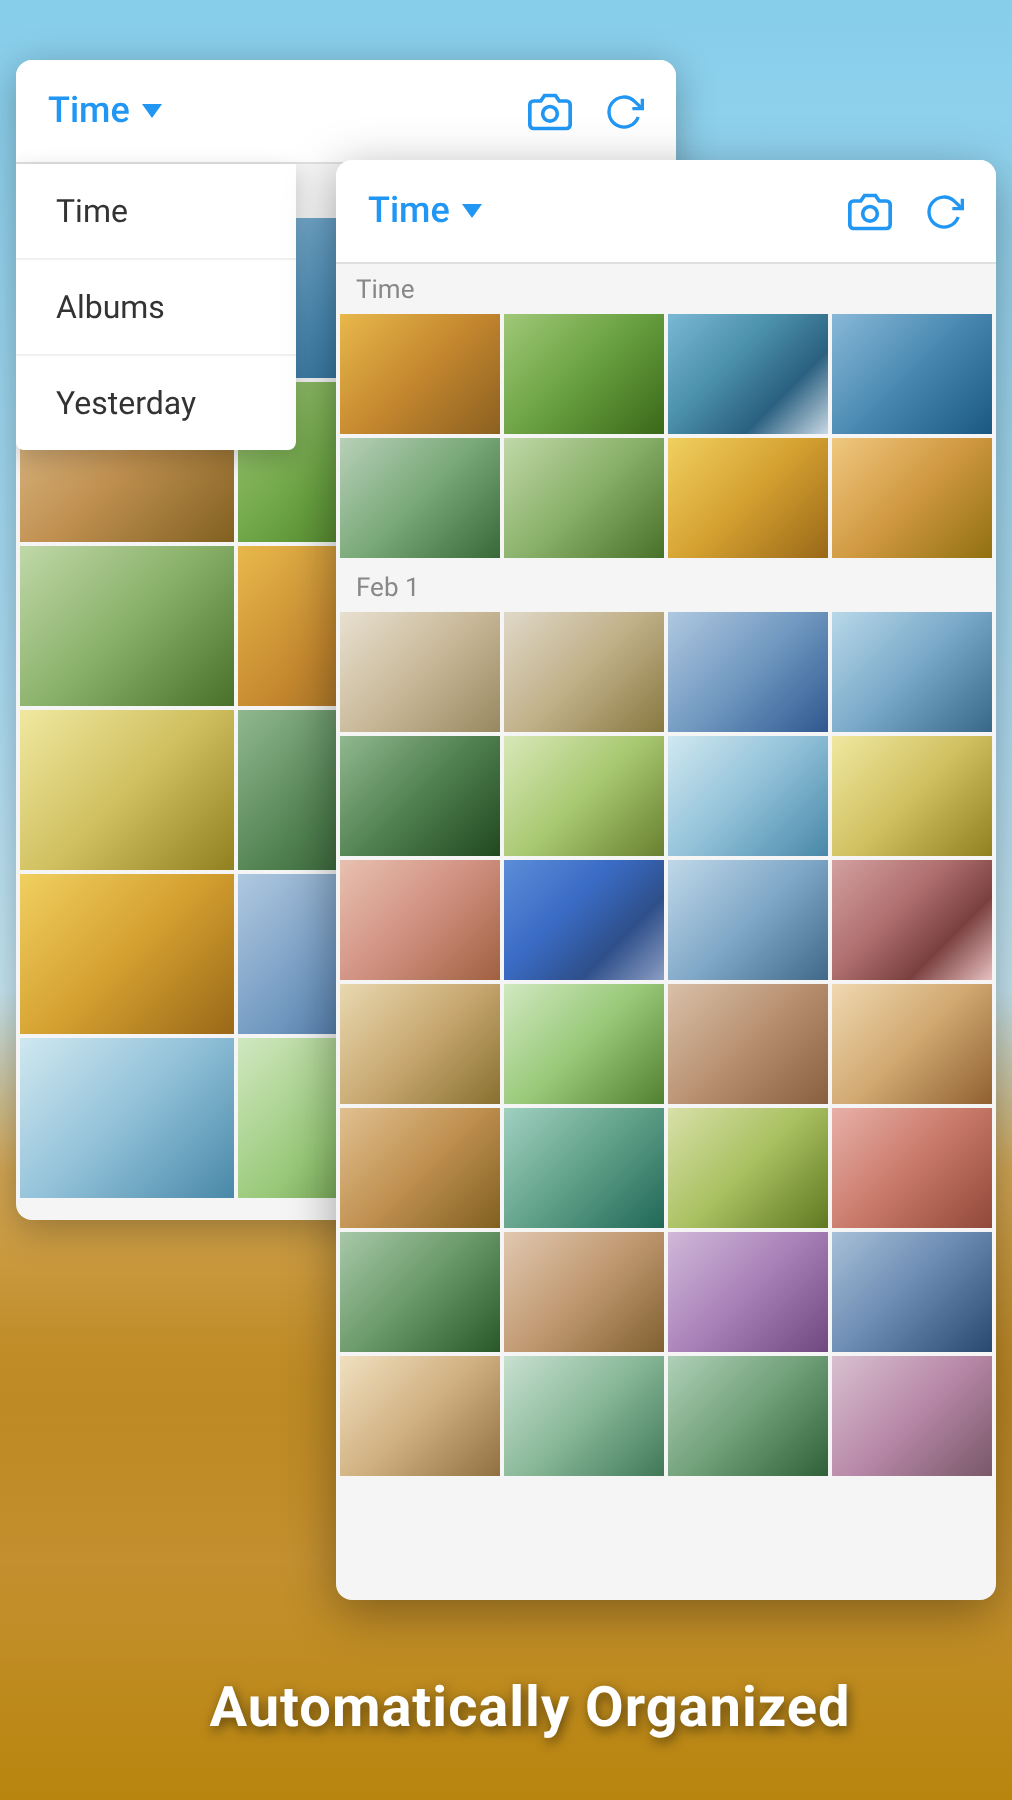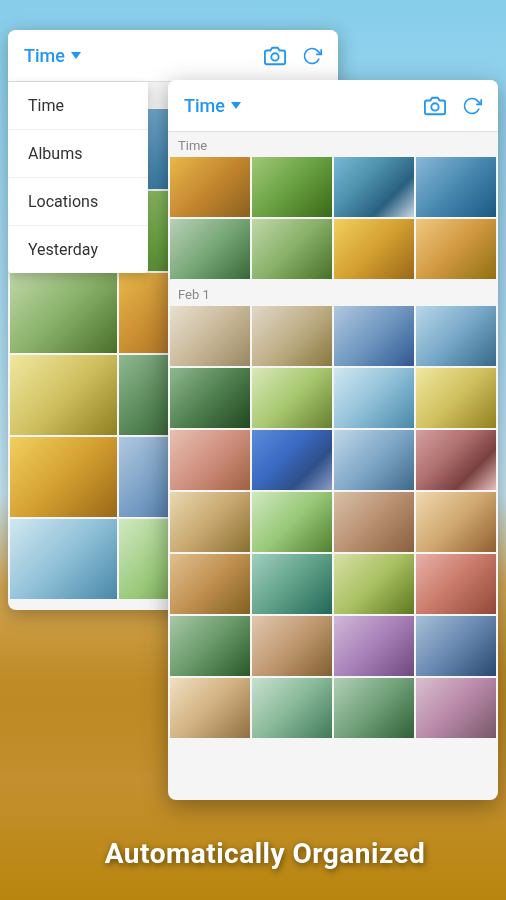--- a/index.html
+++ b/index.html
@@ -252,21 +252,20 @@
       <svg class="refresh-svg" viewBox="0 0 24 24">
         <polyline points="23 4 23 10 17 10"></polyline>
         <path d="M20.49 15a9 9 0 1 1-2.12-9.36L23 10"></path>
       </svg>
     </div>
   </div>
 
   <div class="dropdown-menu">
     <div class="dropdown-item">Time</div>
     <div class="dropdown-item">Albums</div>
-    <div class="dropdown-item">Locations</div>
     <div class="dropdown-item">Yesterday</div>
   </div>
 
   <div class="date-label" style="margin-top:0;">Feb 1</div>
   <div class="photo-grid-back">
     <div class="photo-cell p1"></div>
     <div class="photo-cell p7"></div>
     <div class="photo-cell p3"></div>
     <div class="photo-cell p10"></div>
     <div class="photo-cell p5"></div>

